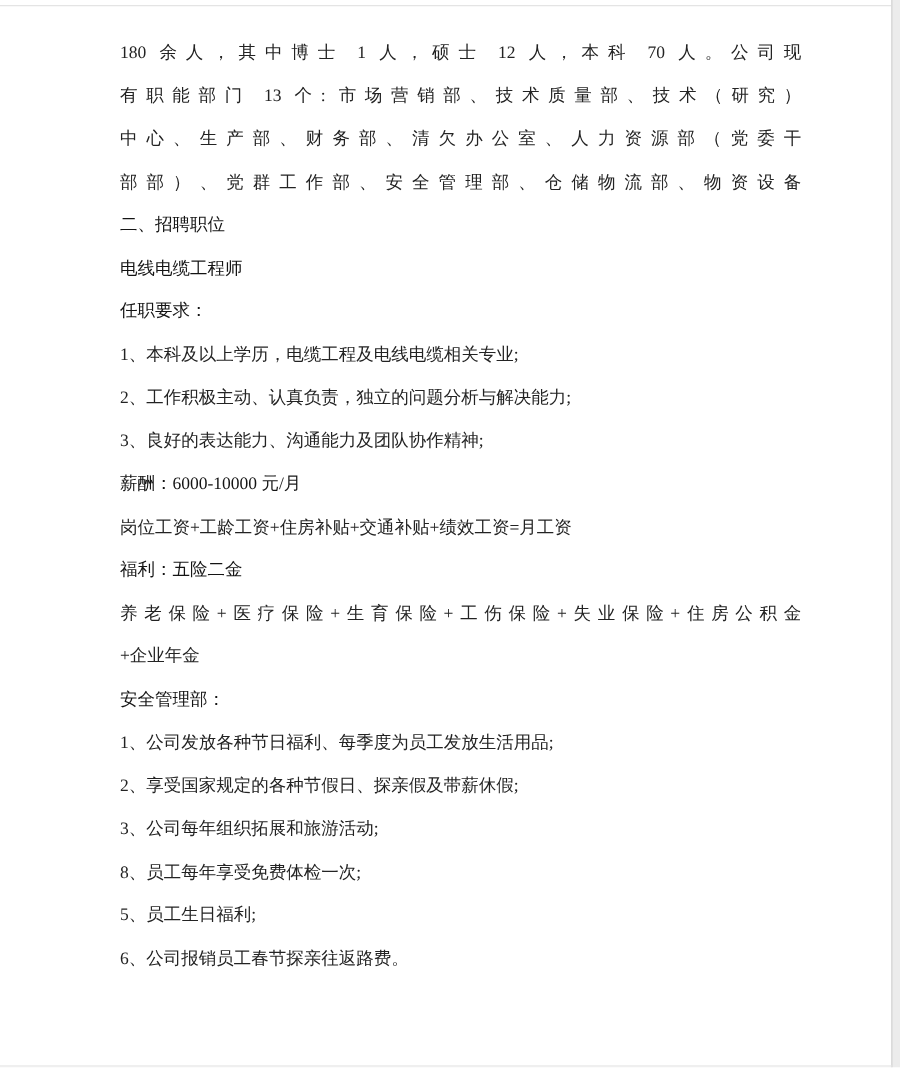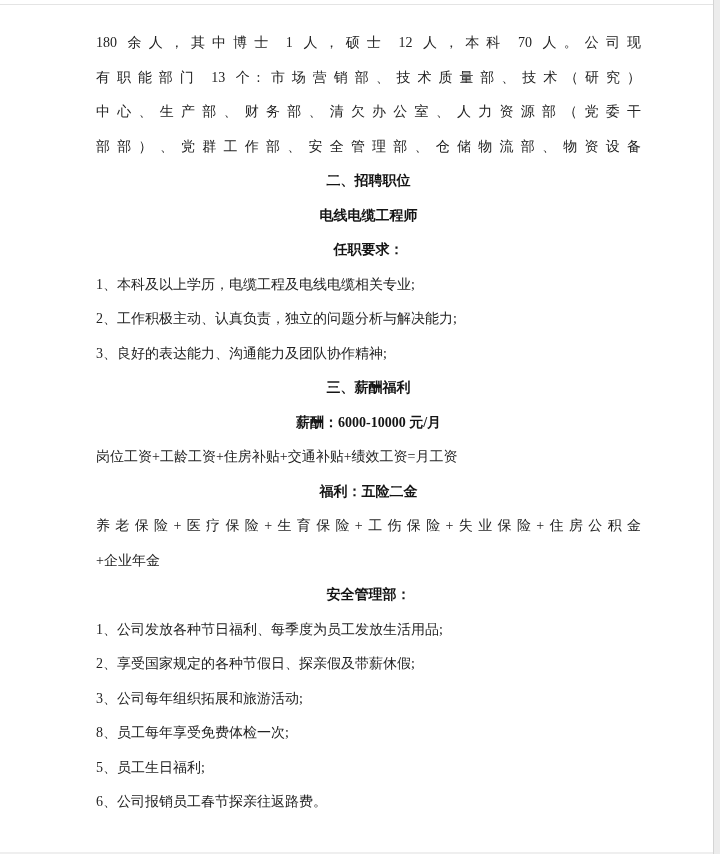--- a/index.html
+++ b/index.html
@@ -52,23 +52,22 @@
   }
   
   .line.j {
     white-space: normal;
     text-align: justify;
     text-align-last: justify;
     text-justify: inter-character;
   }
   
   .line.h {
-    font-weight: 700;
+    font-weight: 400;
     color: #141414;
-    text-align: center;
   }
 </style>
 </head>
 <body>
 
 <div class="page">
   <div class="edge-top"></div>
 
   <div class="content">
     <div class="line j">180 余人，其中博士 1 人，硕士 12 人，本科 70 人。公司现</div>
@@ -77,21 +76,20 @@
     <div class="line j">部部）、党群工作部、安全管理部、仓储物流部、物资设备</div>
 
     <div class="line h">二、招聘职位</div>
     <div class="line h">电线电缆工程师</div>
     <div class="line h">任职要求：</div>
 
     <div class="line">1、本科及以上学历，电缆工程及电线电缆相关专业;</div>
     <div class="line">2、工作积极主动、认真负责，独立的问题分析与解决能力;</div>
     <div class="line">3、良好的表达能力、沟通能力及团队协作精神;</div>
 
-    <div class="line h">三、薪酬福利</div>
     <div class="line h">薪酬：6000-10000 元/月</div>
     <div class="line">岗位工资+工龄工资+住房补贴+交通补贴+绩效工资=月工资</div>
     <div class="line h">福利：五险二金</div>
     <div class="line j">养老保险+医疗保险+生育保险+工伤保险+失业保险+住房公积金</div>
     <div class="line">+企业年金</div>
     <div class="line h">安全管理部：</div>
 
     <div class="line">1、公司发放各种节日福利、每季度为员工发放生活用品;</div>
     <div class="line">2、享受国家规定的各种节假日、探亲假及带薪休假;</div>
     <div class="line">3、公司每年组织拓展和旅游活动;</div>

